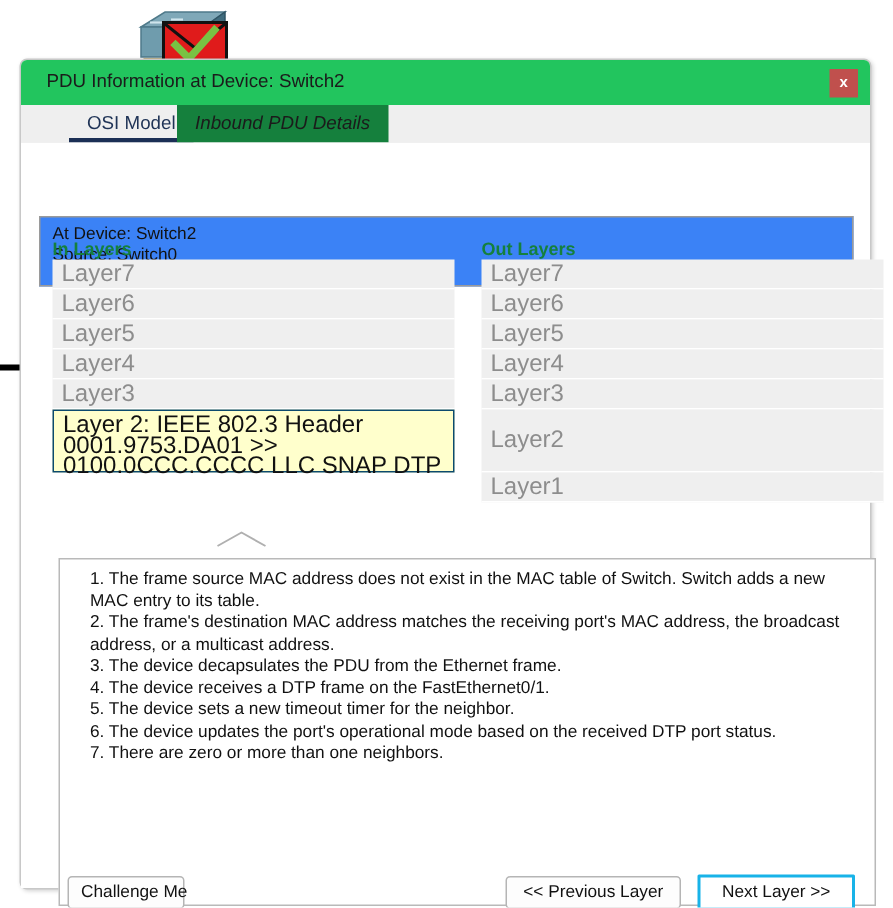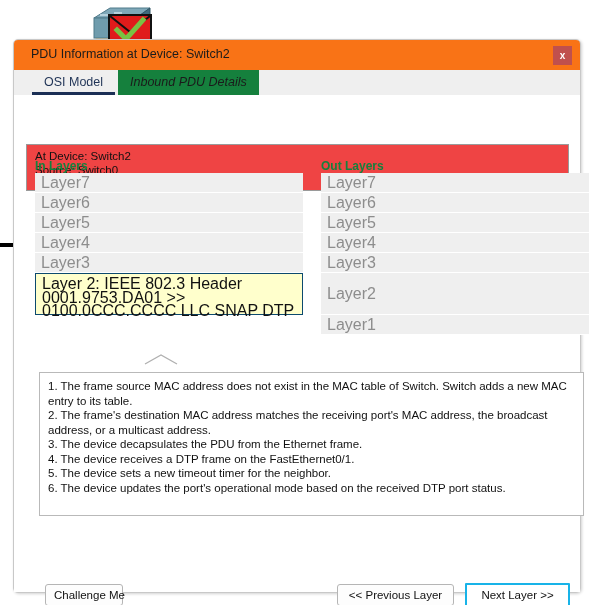--- a/index.html
+++ b/index.html
@@ -55,21 +55,21 @@
     background: #fbfbfb;
     border: 1px solid #c8c8c8;
     border-radius: 5px;
     box-shadow: 1px 1px 3px rgba(0,0,0,0.18);
     box-sizing: border-box;
   }
 
   .titlebar {
     position: relative;
     height: 30px;
-    background: #f97316;
+    background: #22c55e;
     border-top-left-radius: 4px;
     border-top-right-radius: 4px;
   }
 
   .title-text {
     position: absolute;
     left: 17px;
     top: 7px;
     font-size: 12.5px;
     color: #1b1b1b;
@@ -139,21 +139,21 @@
     height: 497px;
     background: #ffffff;
   }
 
   .info-box {
     position: absolute;
     left: 12px;
     top: 49px;
     width: 543px;
     height: 47px;
-    background: #ef4444;
+    background: #3b82f6;
     border: 1px solid #9a9a9a;
     box-sizing: border-box;
     padding: 5px 8px;
   }
 
   .info-line {
     font-size: 11.5px;
     color: #111111;
     line-height: 13.5px;
     white-space: nowrap;
@@ -212,25 +212,25 @@
     width: 34px;
     height: 11px;
   }
 
   
   .desc-box {
     position: absolute;
     left: 25px;
     top: 332px;
     width: 545px;
-    height: 144px;
+    height: 232px;
     background: #ffffff;
     border: 1px solid #b9b9b9;
     box-sizing: border-box;
-    padding: 6px 8px;
+    padding: 6px 20px;
     overflow: hidden;
   }
 
   .desc-line {
     font-size: 11.5px;
     color: #111111;
     line-height: 14.5px;
     margin: 0;
   }
 
@@ -284,21 +284,21 @@
   </svg>
 
   <div class="dialog">
 
     <div class="titlebar">
       <div class="title-text">PDU Information at Device: Switch2</div>
       <button class="close-btn">x</button>
     </div>
 
     <div class="tabstrip">
-      <div class="tab selected" style="left:18px;">OSI Model</div>
+      <div class="tab selected" style="left:32px;">OSI Model</div>
       <div class="tab unselected" style="left:104px;">Inbound PDU Details</div>
     </div>
 
     <div class="dlg-body">
       <div class="info-box">
         <div class="info-line">At Device: Switch2</div>
         <div class="info-line">Source: Switch0</div>
         <div class="info-line">Destination: 0001.9753.DA01</div>
       </div>
     </div>
@@ -328,20 +328,21 @@
       <polyline points="1,10 17,1 33,10" fill="none" stroke="#b0b0b0" stroke-width="1.3"></polyline>
     </svg>
 
     <div class="desc-box">
       <p class="desc-line">1. The frame source MAC address does not exist in the MAC table of Switch. Switch adds a new MAC entry to its table.</p>
       <p class="desc-line">2. The frame's destination MAC address matches the receiving port's MAC address, the broadcast address, or a multicast address.</p>
       <p class="desc-line">3. The device decapsulates the PDU from the Ethernet frame.</p>
       <p class="desc-line">4. The device receives a DTP frame on the FastEthernet0/1.</p>
       <p class="desc-line">5. The device sets a new timeout timer for the neighbor.</p>
       <p class="desc-line">6. The device updates the port's operational mode based on the received DTP port status.</p>
+      <p class="desc-line">7. There are zero or more than one neighbors.</p>
     </div>
 
     <button class="btn btn-prev">&lt;&lt; Previous Layer</button>
     <button class="btn btn-challenge">Challenge Me</button>
     <button class="btn primary btn-next">Next Layer &gt;&gt;</button>
 
   </div>
 </div>
 
 </body></html>

